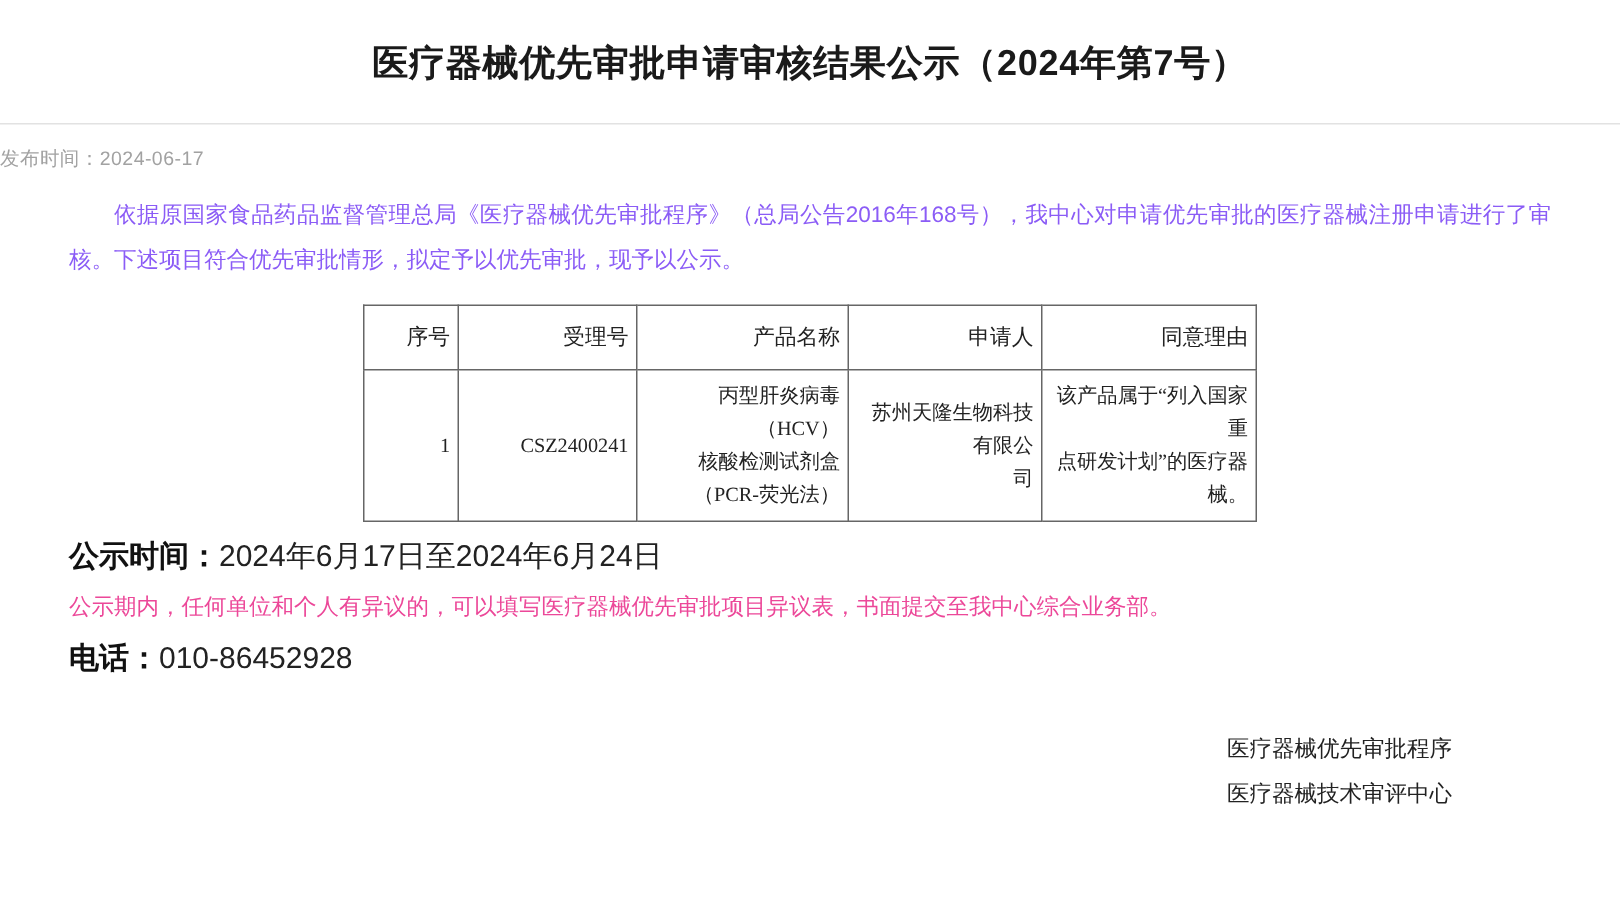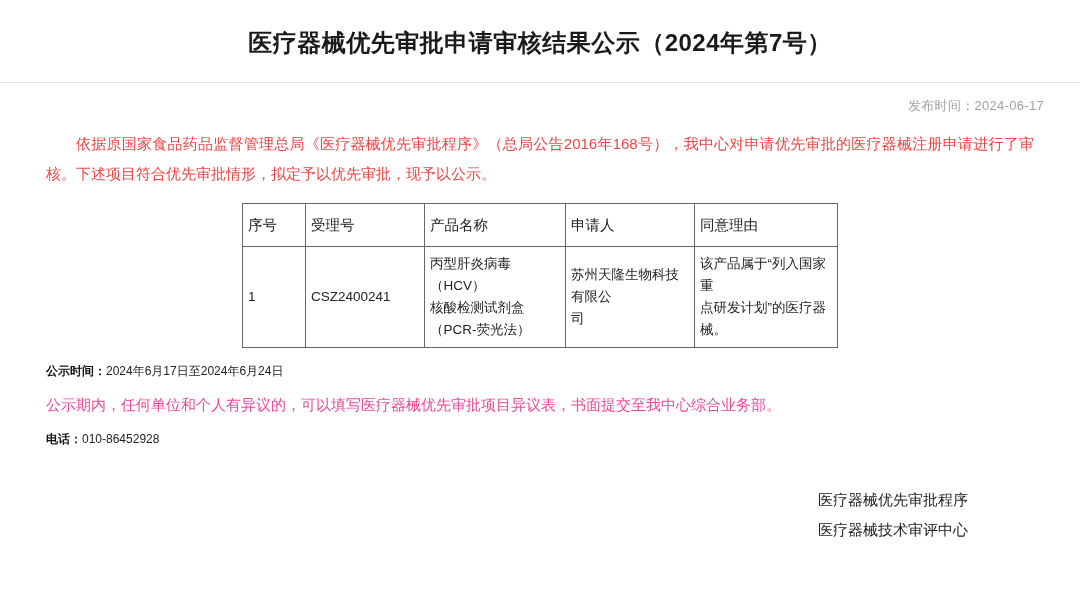--- a/index.html
+++ b/index.html
@@ -29,73 +29,73 @@
     letter-spacing: 0.5px;
     padding: 26px 60px 22px 60px;
     line-height: 1.4;
   }
   .title-rule {
     height: 1px;
     background: #e2e2e2;
     margin: 0;
   }
   .pubtime {
-    text-align: right;
     font-size: 13px;
     color: #a2a2a2;
     padding: 14px 36px 0 0;
     letter-spacing: 0.3px;
   }
   .content {
     padding: 14px 46px 0 46px;
   }
   p.body-text {
     font-size: 15px;
     line-height: 30px;
-    color: #ef4444;
+    color: #8b5cf6;
     margin: 0;
     text-align: justify;
     text-indent: 2em;
   }
   .table-wrap {
     display: flex;
     justify-content: center;
     margin: 14px 0 8px 0;
   }
   table.approval {
     border-collapse: collapse;
     width: 540px;
     table-layout: fixed;
   }
   table.approval th,
   table.approval td {
     border: 1px solid #666;
-    text-align: left;
+    text-align: right;
     vertical-align: middle;
     font-size: 13.5px;
     color: #222;
     padding: 6px 5px;
     line-height: 22px;
     font-weight: normal;
+    font-family: Liberation Serif, serif;
   }
   table.approval thead th {
     height: 30px;
     font-size: 14.5px;
   }
   table.approval tbody td {
     height: 84px;
   }
   .col-no { width: 52px; }
   .col-accept { width: 108px; }
   .col-product { width: 130px; }
   .col-applicant { width: 118px; }
   .col-reason { width: 132px; }
   .cell-multiline { line-height: 23px; }
   .info-line {
-    font-size: 12px;
+    font-size: 20px;
     line-height: 31px;
     color: #222;
   }
   .info-line .lbl {
     font-weight: bold;
     color: #111;
   }
   .note-line {
     font-size: 15px;
     line-height: 31px;

